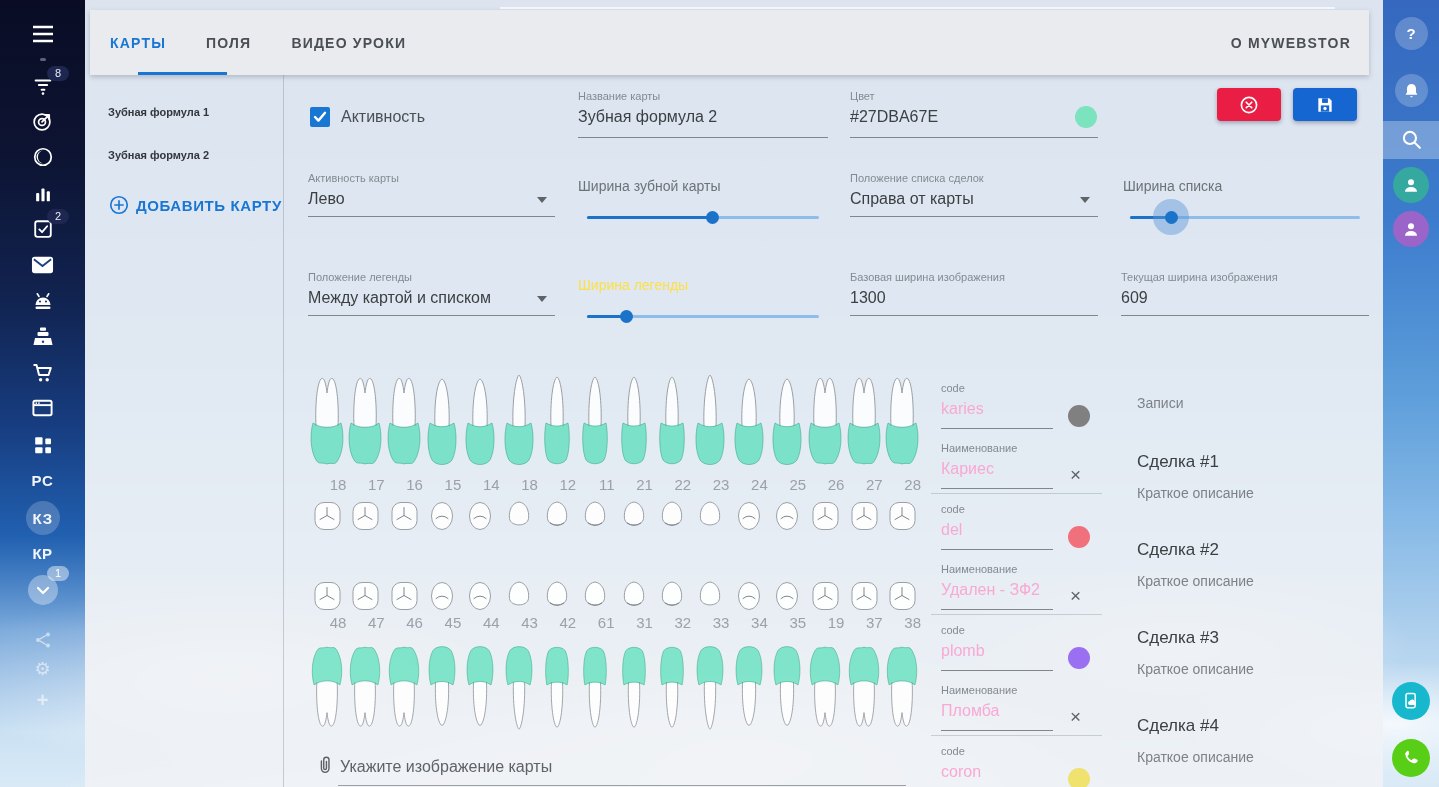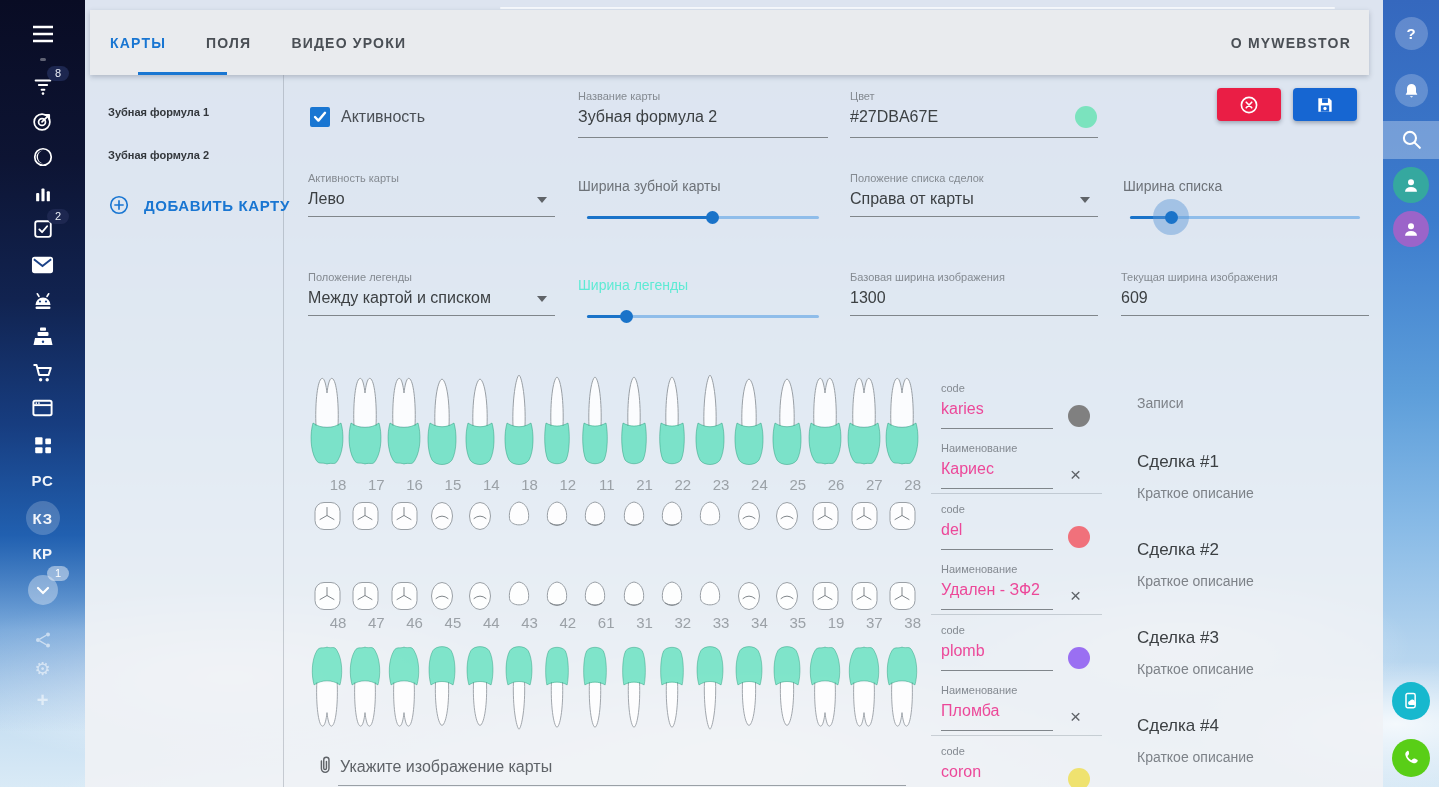--- a/index.html
+++ b/index.html
@@ -41,21 +41,21 @@
   .tabbar{position:absolute;left:5px;top:10px;width:1279px;height:65px;background:#e9ebee;
       box-shadow:0 2px 5px rgba(40,50,70,.25);display:flex;align-items:center;}
   .tab{font-size:14px;font-weight:700;letter-spacing:1.2px;color:#4a4f55;padding:0 20px;cursor:pointer;}
   .tab.active{color:#1976d2;}
   .tab-underline{position:absolute;left:48px;top:62px;width:89px;height:3px;background:#1976d2;}
   .about{position:absolute;right:18px;top:0;height:65px;display:flex;align-items:center;
       font-size:14px;font-weight:700;letter-spacing:1.2px;color:#4a4f55;}
   .vdivider{position:absolute;left:198px;top:75px;bottom:0;width:1px;background:rgba(120,130,140,.35);}
   
   .card-item{position:absolute;left:23px;font-size:11px;font-weight:700;color:#33373c;cursor:pointer;}
-  .add-card{position:absolute;left:23px;top:194px;display:flex;align-items:center;gap:14px;color:#1976d2;
+  .add-card{position:absolute;left:23px;top:194px;display:flex;align-items:center;gap:6px;color:#1976d2;
       font-size:15px;font-weight:700;letter-spacing:.6px;cursor:pointer;}
   
   .flabel{position:absolute;font-size:11px;color:#848a91;}
   .fvalue{position:absolute;font-size:16px;color:#3c4043;}
   .uline{position:absolute;height:1px;background:#80868b;}
   .dd-arrow{position:absolute;width:0;height:0;border-left:5px solid transparent;
       border-right:5px solid transparent;border-top:6px solid #5f6368;}
   .checkbox{position:absolute;left:225px;top:107px;width:20px;height:20px;background:#1976d2;border-radius:2px;
       display:flex;align-items:center;justify-content:center;cursor:pointer;}
   .swatch{position:absolute;width:22px;height:22px;border-radius:50%;}
@@ -77,21 +77,21 @@
   .t-crown{fill:rgba(39,219,166,.55);stroke:rgba(32,150,115,.45);stroke-width:1;}
   .o-sh{fill:rgba(255,255,255,.9);stroke:#9aa0a6;stroke-width:1;}
   .o-ln{fill:none;stroke:#80868b;stroke-width:1;stroke-linecap:round;}
   .attach{position:absolute;left:231px;top:750px;width:590px;height:36px;cursor:pointer;}
   .attach-text{position:absolute;left:24px;top:8px;font-size:16px;color:#5f6368;}
   .attach-line{position:absolute;left:22px;right:0;bottom:0;height:1px;background:#9aa0a6;}
   
   .legend{position:absolute;left:856px;top:0;width:250px;}
   .lg-entry{position:absolute;left:0;width:250px;}
   .lg-label{position:absolute;left:0;font-size:11px;color:#848a91;}
-  .lg-value{position:absolute;left:0;font-size:16px;color:#ec4899;}
+  .lg-value{position:absolute;left:0;font-size:16px;color:#f9a8d4;}
   .lg-line{position:absolute;left:0;width:112px;height:1px;background:#80868b;}
   .lg-dot{position:absolute;left:127px;width:22px;height:22px;border-radius:50%;cursor:pointer;}
   .lg-x{position:absolute;left:129px;font-size:19px;color:#5f6368;cursor:pointer;line-height:18px;}
   .lg-sep{position:absolute;left:-10px;width:171px;height:1px;background:rgba(130,140,150,.35);}
   
   .records{position:absolute;left:1052px;top:0;width:240px;}
   .rec-title{position:absolute;font-size:14px;color:#7d8288;}
   .rec-item-title{position:absolute;font-size:17px;color:#3c4043;cursor:pointer;}
   .rec-item-desc{position:absolute;font-size:14px;color:#7d8288;}
 </style>
@@ -353,21 +353,21 @@
           <div class="sl-fill" style="width:41.4px"></div>
           <div class="sl-halo" style="left:23.4px"></div>
           <div class="sl-thumb" style="left:34.9px"></div>
         </div>
 
       <div class="flabel" style="left:223px;top:271px">Положение легенды</div>
       <div class="fvalue" style="left:223px;top:289px">Между картой и списком</div>
       <div class="dd-arrow" style="left:452px;top:296px"></div>
       <div class="uline" style="left:223px;top:315px;width:247px"></div>
 
-      <div class="flabel" style="left:493px;top:277px;font-size:14px;color:#5eead4">Ширина легенды</div>
+      <div class="flabel" style="left:493px;top:277px;font-size:14px;color:#fde047">Ширина легенды</div>
       <div class="slider" style="left:502px;top:306px;width:232px">
           <div class="sl-track"></div>
           <div class="sl-fill" style="width:39.440000000000005px"></div>
           <div class="sl-thumb" style="left:32.940000000000005px"></div>
         </div>
 
       <div class="flabel" style="left:765px;top:271px">Базовая ширина изображения</div>
       <div class="fvalue" style="left:765px;top:289px">1300</div>
       <div class="uline" style="left:765px;top:315px;width:248px"></div>
 

